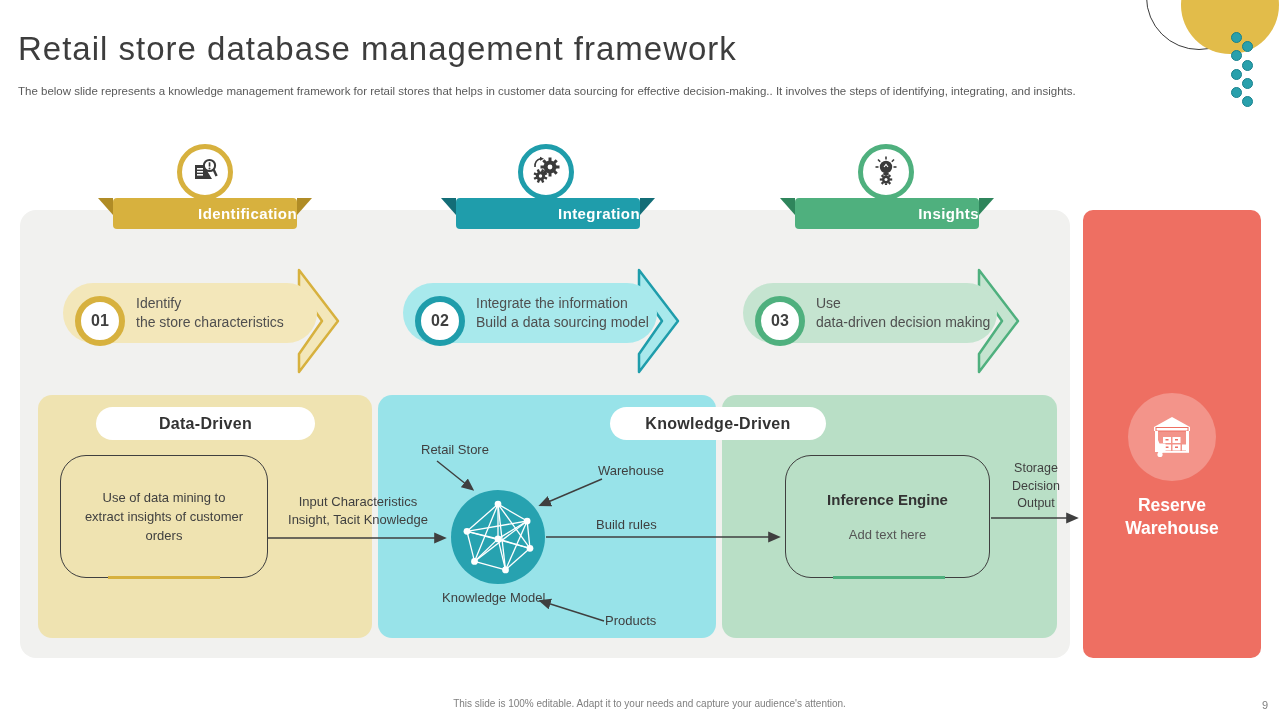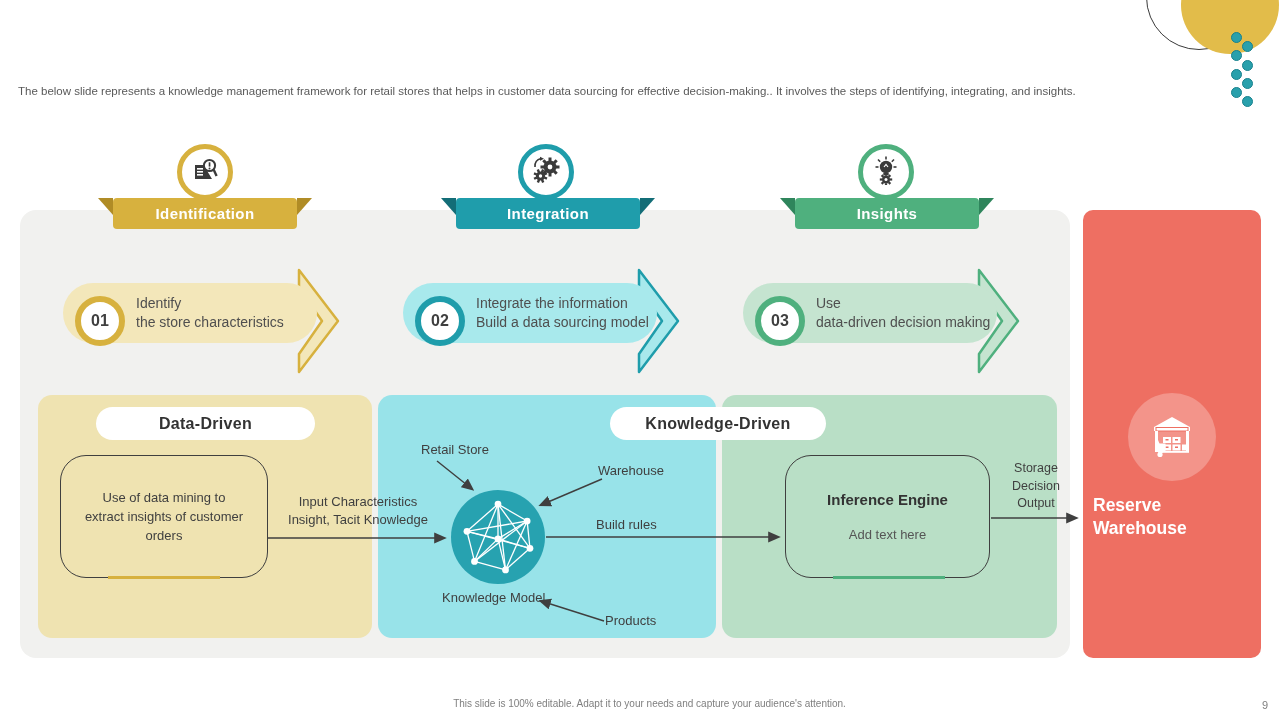--- a/index.html
+++ b/index.html
@@ -45,44 +45,45 @@
   .underline-seg { position:absolute; height:3px; z-index:3; }
 
   .diagram-label { position:absolute; font-size:13px; color:#3f3f3f; z-index:3; white-space:nowrap; }
   .diagram-label.center { text-align:center; white-space:normal; }
 
   .net-circle { position:absolute; left:451px; top:490px; width:94px; height:94px; z-index:2; }
 
   
   .wh-circle { position:absolute; left:1128px; top:393px; width:88px; height:88px; border-radius:50%; background:#f3948a; z-index:2;
                display:flex; align-items:center; justify-content:center; }
-  .wh-label { position:absolute; left:1093px; top:494px; width:158px; text-align:left; color:#fff; font-weight:bold;
+  .wh-label { position:absolute; left:1093px; top:494px; width:158px; text-align:center; color:#fff; font-weight:bold;
               font-size:17.5px; line-height:23px; z-index:2; }
 
   
   .arrow-layer { position:absolute; left:0; top:0; width:1280px; height:720px; z-index:3; pointer-events:none; }
 
   
   .footer-text { position:absolute; left:0; top:698px; width:1280px; text-align:center; font-size:10px; color:#7f7f7f;padding-left:19px; }
   .page-num { position:absolute; right:12px; top:699px; font-size:11px; color:#7f7f7f; }
 
   
   .c-gold  { --theme:#d7b13e; --fold:#b08c26; --light:#f3e7ba; }
   .c-teal  { --theme:#1f9dab; --fold:#136d77; --light:#a8e9ec; }
   .c-green { --theme:#4fb07e; --fold:#2f855c; --light:#c5e4d0; }
-  .themed-bg { background:var(--theme); }
+  .themed-bg { background:var(--theme);text-align:right; }
   .light-bg { background:var(--light); }
   .ring { border:5px solid var(--theme); }
   .ring6 { border:6px solid var(--theme); }
 </style>
 </head>
 <body>
 
 <div class="slide">
 
+  <div class="title">Retail store database management framework</div>
   <div class="subtitle">The below slide represents a knowledge management framework for retail stores that helps in customer data sourcing for effective decision-making.. It involves the steps of identifying, integrating, and insights.</div>
 
   <div class="deco-ring"></div>
   <div class="deco-gold"></div>
   <div class="deco-dot" style="left:1231px; top:32px;"></div>
   <div class="deco-dot" style="left:1242px; top:41px;"></div>
   <div class="deco-dot" style="left:1231px; top:50px;"></div>
   <div class="deco-dot" style="left:1242px; top:60px;"></div>
   <div class="deco-dot" style="left:1231px; top:69px;"></div>
   <div class="deco-dot" style="left:1242px; top:78px;"></div>

